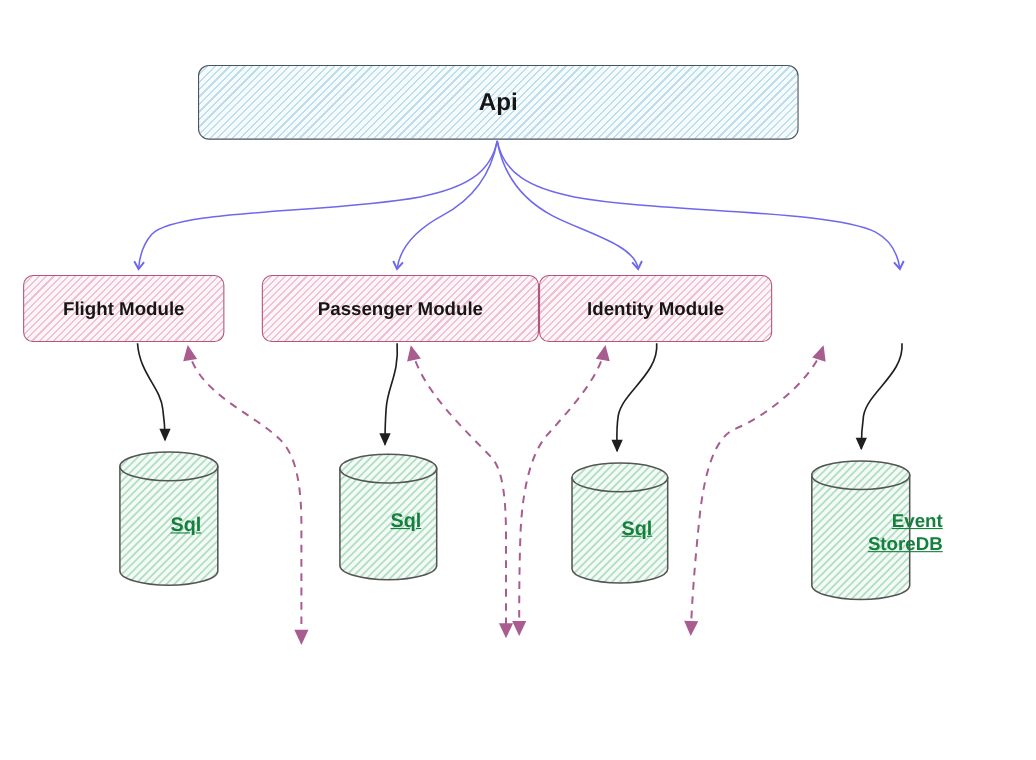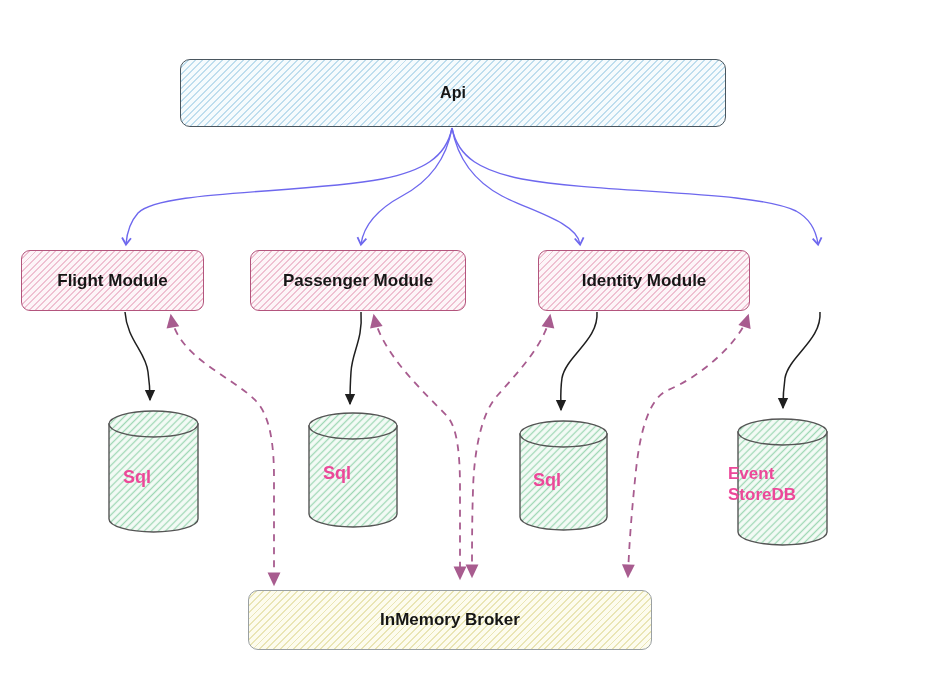--- a/index.html
+++ b/index.html
@@ -7,40 +7,41 @@
     position:relative;width:942px;height:691px;background:#ffffff;overflow:hidden;
     font-family:"Liberation Sans", sans-serif;
   }
   #edge-layer{position:absolute;left:0;top:0;width:942px;height:691px;}
   .node{
     position:absolute;display:flex;align-items:center;justify-content:center;
     box-sizing:border-box;font-weight:bold;color:#161616;text-align:center;
   }
   .api-node{
     left:180px;top:59px;width:546px;height:68px;border:1.7px solid #4a565e;border-radius:10px;
-    font-size:16px;background-color:#f6fbfd;
+    font-size:22px;background-color:#f6fbfd;
     background-image:repeating-linear-gradient(135deg, rgba(122,185,219,0.45) 0px, rgba(122,185,219,0.45) 1.4px, rgba(0,0,0,0) 1.4px, rgba(0,0,0,0) 4.8px);
   }
   .module-node{
     top:250px;height:61px;border:1.7px solid #b3557d;border-radius:9px;
     font-size:17px;background-color:#fdf5f8;
     background-image:repeating-linear-gradient(135deg, rgba(216,108,148,0.38) 0px, rgba(216,108,148,0.38) 1.4px, rgba(0,0,0,0) 1.4px, rgba(0,0,0,0) 4.6px);
   }
   .flight{left:21px;width:183px;}
-  .passenger{left:250px;width:216px;}
-  .identity{left:490px;width:212px;margin-left:48px;}
+  .passenger{left:238px;width:252px;}
+  .identity{left:490px;width:212px;}
   .booking{left:722px;width:206px;}
   .broker-node{
     left:248px;top:590px;width:404px;height:60px;border:1.6px solid #9aa0a3;border-radius:10px;
     font-size:17px;background-color:#fdfcee;
     background-image:repeating-linear-gradient(135deg, rgba(205,195,95,0.40) 0px, rgba(205,195,95,0.40) 1.3px, rgba(0,0,0,0) 1.3px, rgba(0,0,0,0) 4.8px);
   }
   .db-label{
-    position:absolute;font-weight:bold;color:#ec4899;text-align:left;font-size:18px;
+    position:absolute;font-weight:bold;color:#15803d;text-align:right;font-size:18px;
     line-height:21px;
+    text-decoration:underline;
   }
   .db-label.small{font-size:17px;}
 </style>
 </head>
 <body>
 
 <div id="canvas">
 
   <svg id="edge-layer" viewBox="0 0 942 691" xmlns="http://www.w3.org/2000/svg">
     <defs>
@@ -110,19 +111,16 @@
   <div class="node module-node passenger">
     <span>Passenger Module</span>
   </div>
   <div class="node module-node identity">
     <span>Identity Module</span>
   </div>
 
   <div class="db-label" style="left:123px;top:467px;width:60px;">Sql</div>
   <div class="db-label" style="left:323px;top:463px;width:60px;">Sql</div>
   <div class="db-label" style="left:533px;top:470px;width:60px;">Sql</div>
-  <div class="db-label small" style="left:728px;top:463px;width:110px;">Event StoreDB</div>
+  <div class="db-label small" style="left:747px;top:463px;width:110px;">Event StoreDB</div>
 
-  <div class="node broker-node">
-    <span>InMemory Broker</span>
-  </div>
 
 </div>
 
 </body></html>

